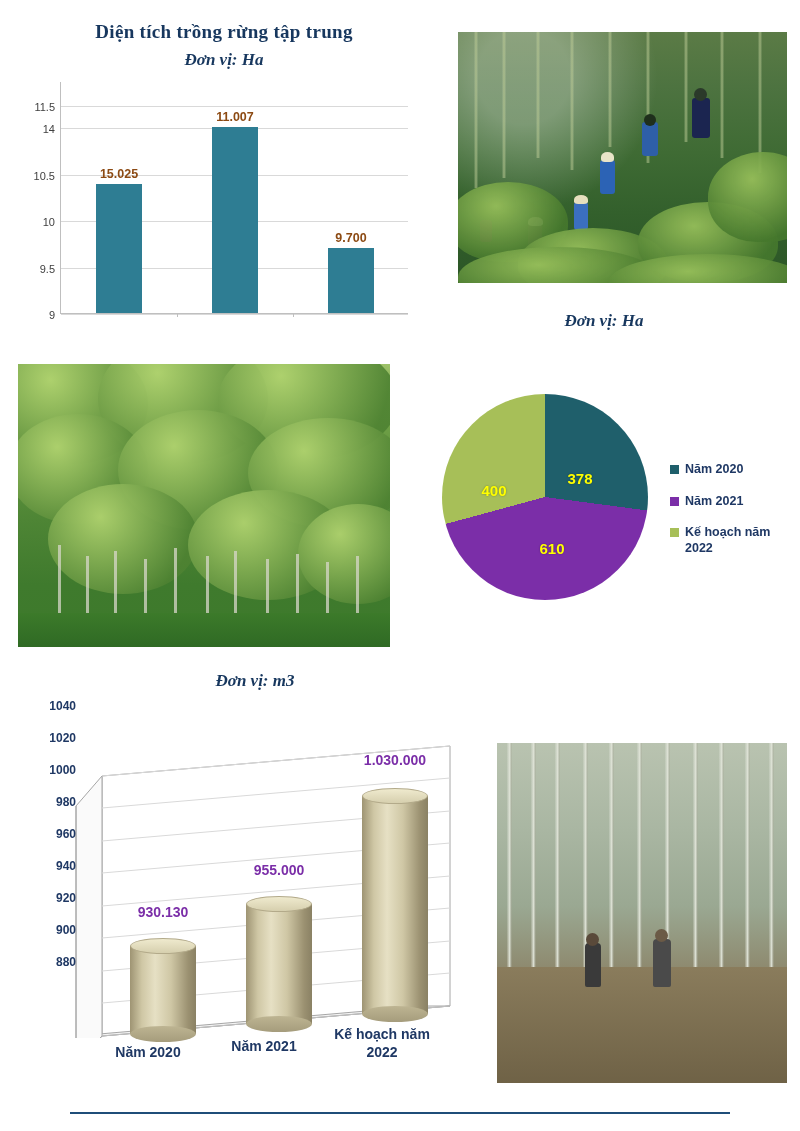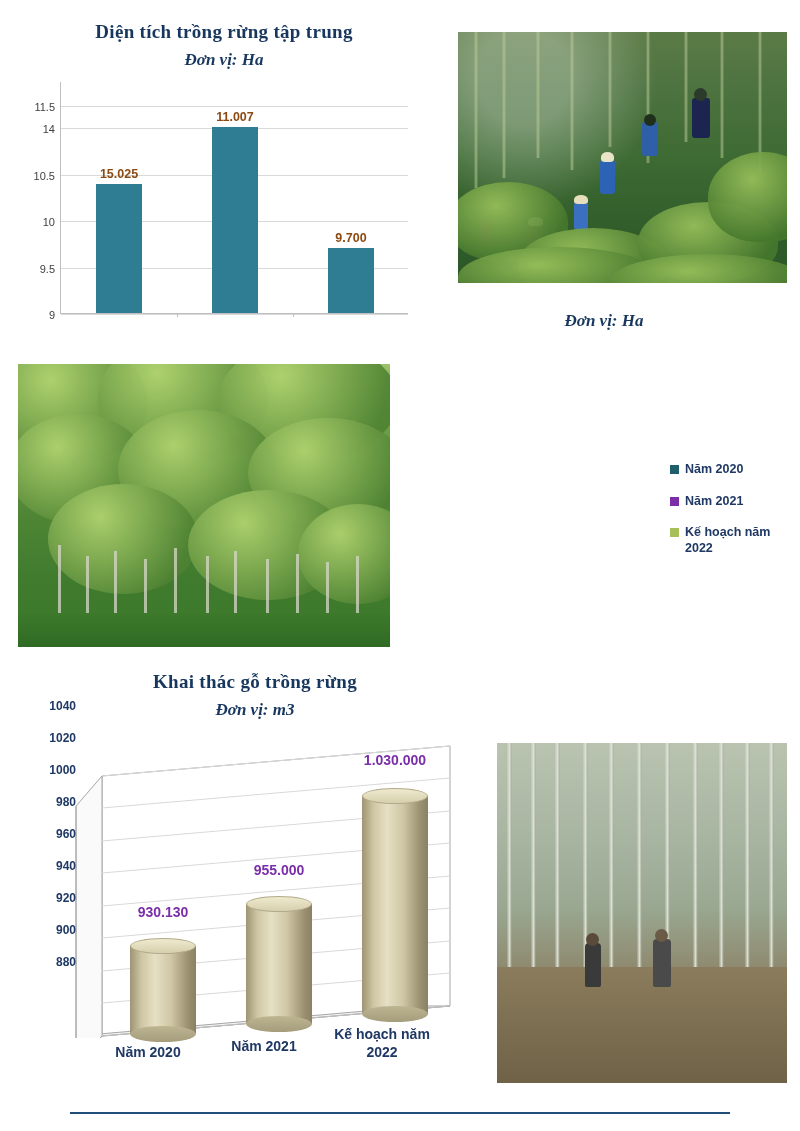--- a/index.html
+++ b/index.html
@@ -311,40 +311,45 @@
       <div class="stem" style="left:338px; height:24%;"></div>
       <div class="ground"></div>
     </div>
   </div>
 
   <div id="chart2">
     <div class="titles">
       <div class="chart-subtitle">Đơn vị: Ha</div>
     </div>
 
+    <div class="pie-wrap">
+      <div class="pie"></div>
+      <div class="pie-val" style="left:138px; top:84px;">378</div>
+      <div class="pie-val" style="left:110px; top:154px;">610</div>
+      <div class="pie-val" style="left:52px; top:96px;">400</div>
+    </div>
 
     <div class="pie-legend">
       <div class="legend-row">
         <span class="legend-swatch" style="background:#1f5f6b;"></span>
         <span class="legend-text">Năm 2020</span>
       </div>
       <div class="legend-row">
         <span class="legend-swatch" style="background:#7b2ea8;"></span>
         <span class="legend-text">Năm 2021</span>
       </div>
       <div class="legend-row">
         <span class="legend-swatch" style="background:#a7bf58;"></span>
         <span class="legend-text">Kế hoạch năm 2022</span>
       </div>
     </div>
   </div>
 
   <div id="chart3">
     <div class="titles">
-      <div class="chart-title">Khai thác gỗ trồng rừng</div>
       <div class="chart-subtitle">Đơn vị: m3</div>
     </div>
 
     <div class="c3-area">
       <svg class="c3-svg" width="476" height="300">
 
         <polygon points="92,38 440,8 440,268 92,298" fill="#ffffff" stroke="#a6a6a6" stroke-width="1"></polygon>
 
         <polygon points="66,298 92,298 440,268 414,268" fill="#f2f2f2" stroke="#a6a6a6" stroke-width="1"></polygon>
 

